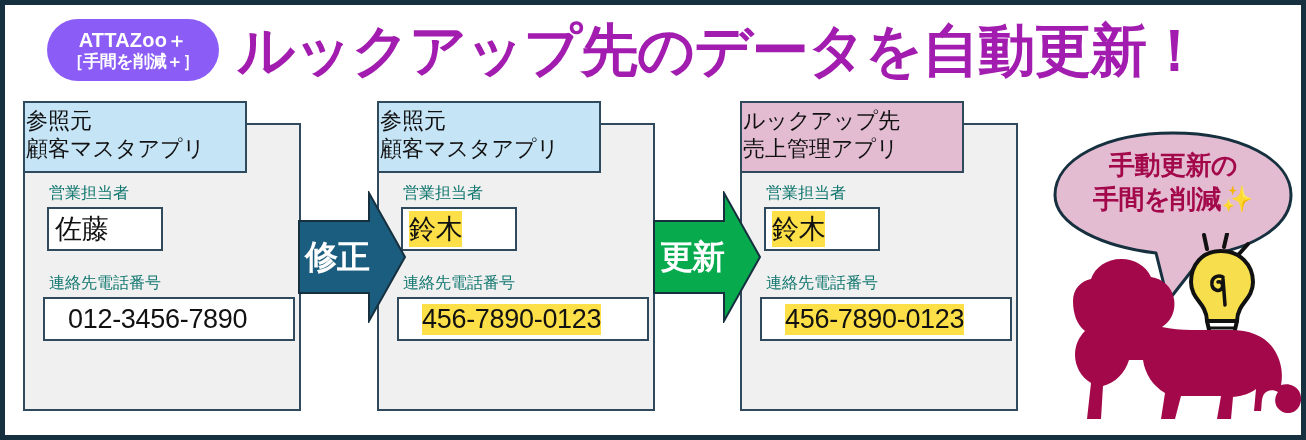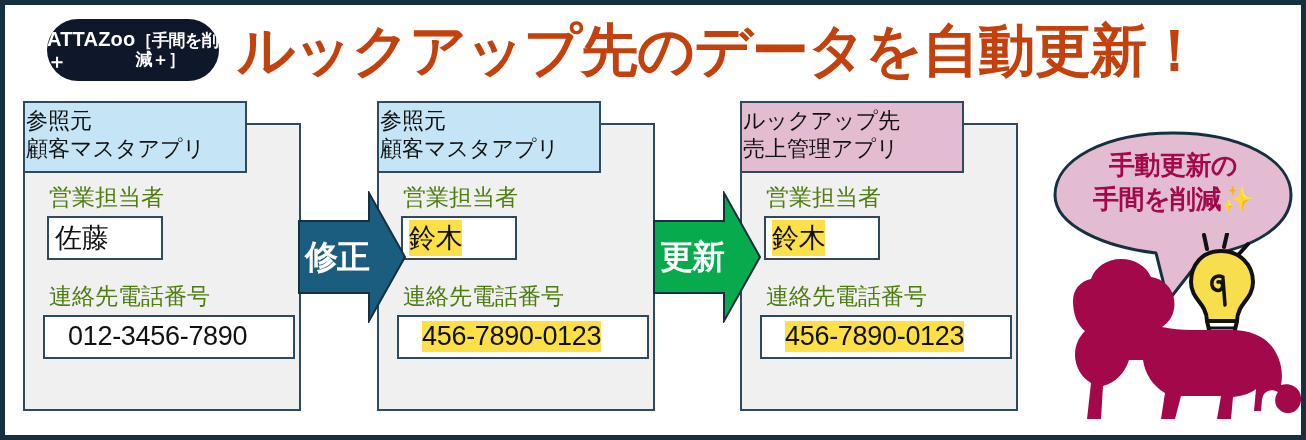--- a/index.html
+++ b/index.html
@@ -21,24 +21,24 @@
   }
 
   
   .badge {
     position: absolute;
     left: 42px;
     top: 14px;
     width: 172px;
     height: 62px;
     border-radius: 31px;
-    background: #0f172a;
+    background: #8b5cf6;
     color: #ffffff;
     display: flex;
-    flex-direction: row;
+    flex-direction: column;
     align-items: center;
     justify-content: center;
     line-height: 1.12;
   }
   .badge-line1 {
     font-size: 20px;
     font-weight: bold;
     letter-spacing: .2px;
   }
   .badge-line2 {
@@ -47,21 +47,21 @@
     letter-spacing: -.5px;
   }
 
   
   .title {
     position: absolute;
     left: 232px;
     top: 8px;
     font-size: 57px;
     font-weight: bold;
-    color: #c2410c;
+    color: #a21caf;
     white-space: nowrap;
     letter-spacing: -1px;
   }
 
   
   .card {
     position: absolute;
     top: 118px;
     width: 278px;
     height: 288px;
@@ -92,22 +92,22 @@
 
   .card-body {
     position: absolute;
     left: 0;
     top: 52px;
     right: 0;
     padding: 0 14px;
     box-sizing: border-box;
   }
   .field-label {
-    font-size: 23px;
-    color: #4d7c0f;
+    font-size: 16px;
+    color: #0f766e;
     line-height: 1.25;
     margin: 6px 0 4px 10px;
     white-space: nowrap;
   }
   .field-box {
     background: #ffffff;
     border: 2px solid #2f4a5c;
     box-sizing: border-box;
     height: 44px;
     display: flex;

